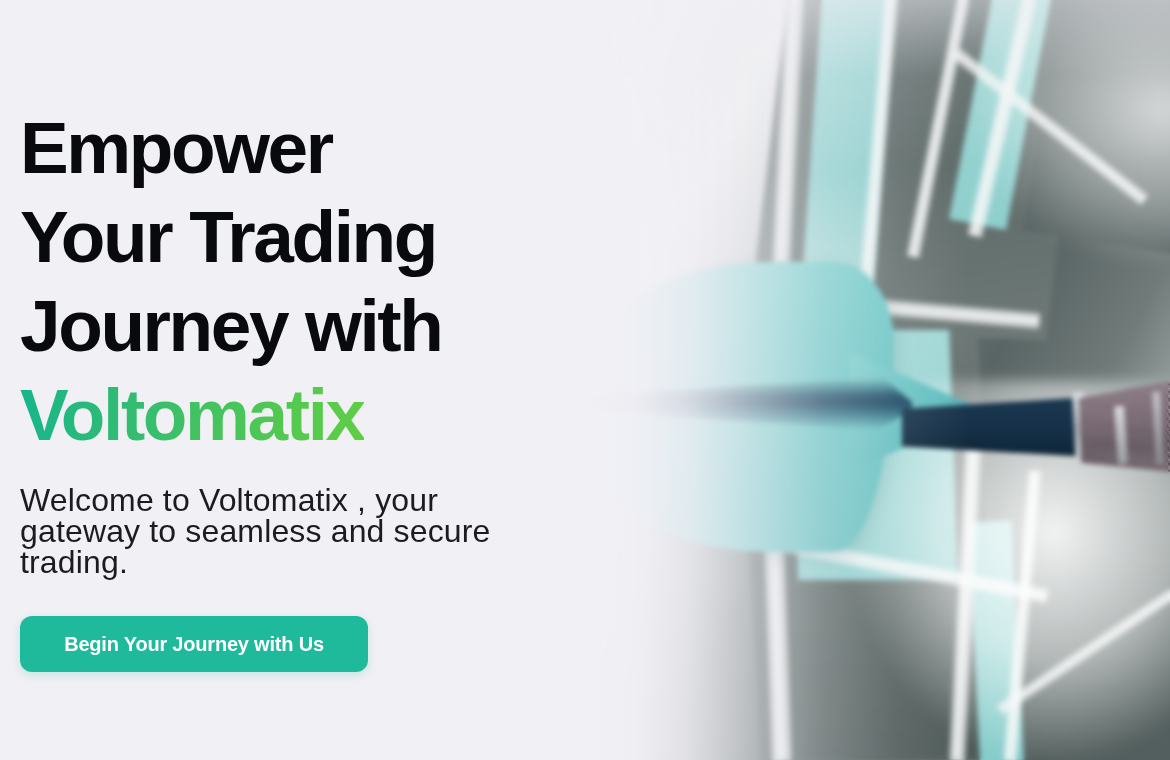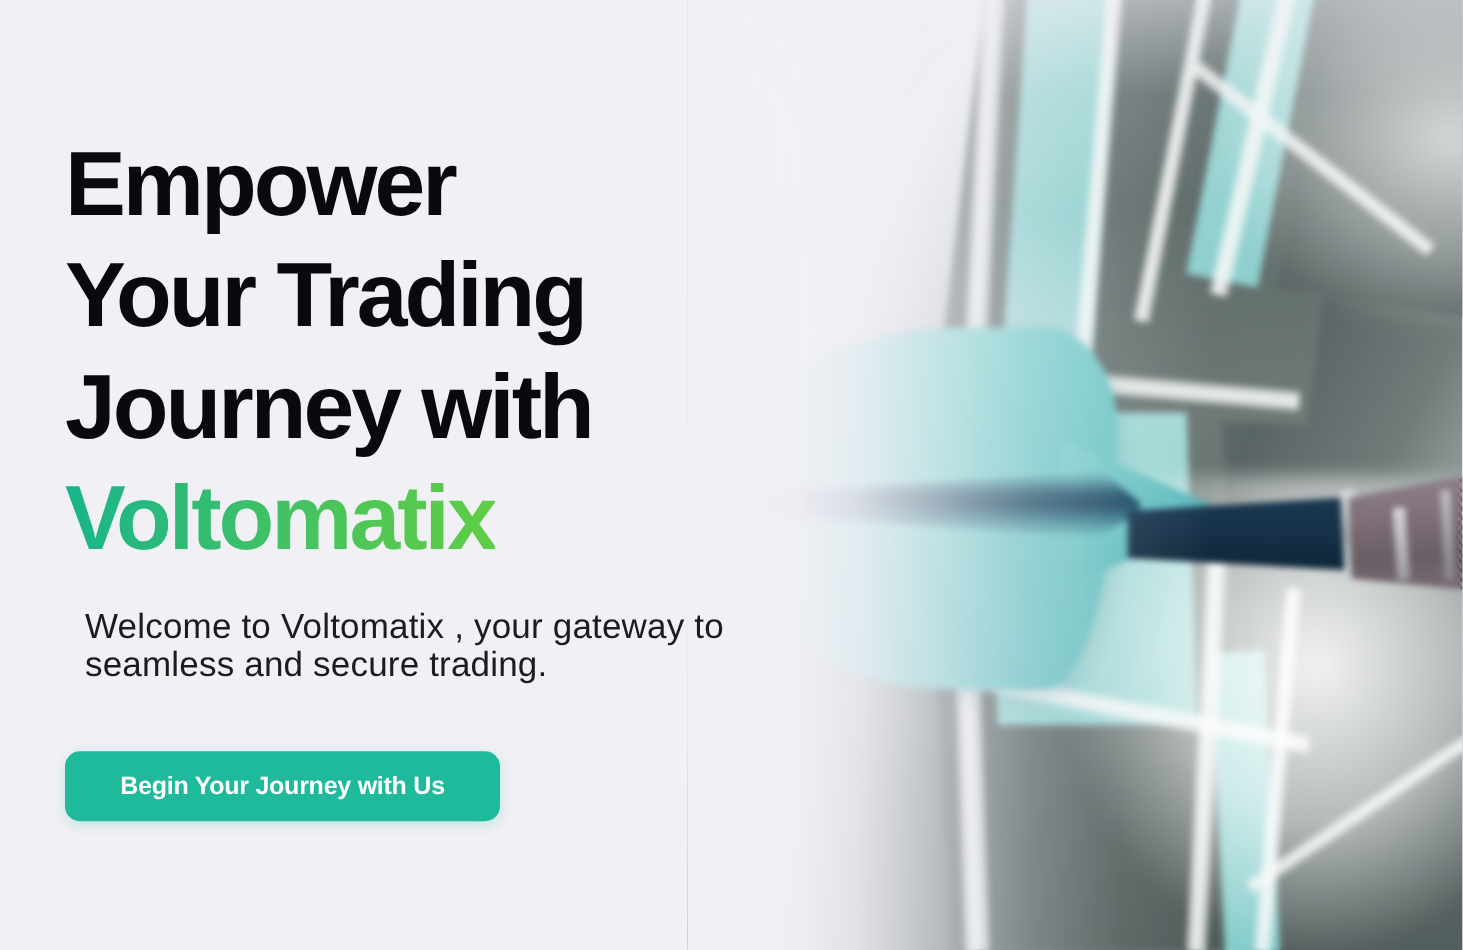--- a/index.html
+++ b/index.html
@@ -287,21 +287,21 @@
     background: linear-gradient(180deg,
       rgba(241,240,245,.55) 0%,
       rgba(241,240,245,.12) 10%,
       rgba(241,240,245,0) 22%);
     pointer-events: none;
   }
 
   
   .content {
     position: absolute;
-    left: 52px;
+    left: 20px;
     top: 0;
     width: 600px;
     height: 728px;
     z-index: 5;
   }
 
   .headline {
     margin: 0;
     padding-top: 103px;
     font-family: "Liberation Sans", sans-serif;
@@ -316,23 +316,23 @@
     display: inline-block;
     background-image: linear-gradient(95deg, #17b58c 0%, #2cba79 24%, #42c262 52%, #52c852 74%, #5fce45 100%);
     -webkit-background-clip: text;
     background-clip: text;
     color: transparent;
     -webkit-text-fill-color: transparent;
     letter-spacing: -2.4px;
   }
 
   .para {
-    margin: 16px;
+    margin: 0;
     font-family: "Liberation Sans", sans-serif;
-    font-size: 28px;
+    font-size: 32px;
     line-height: 31px;
     font-weight: normal;
     letter-spacing: .15px;
     color: #1b1c22;
     max-width: 545px;
     white-space: pre-line;
   }
   .para-1 { margin-top: 26px; }
   .para-2 { margin-top: 30px; }
 

